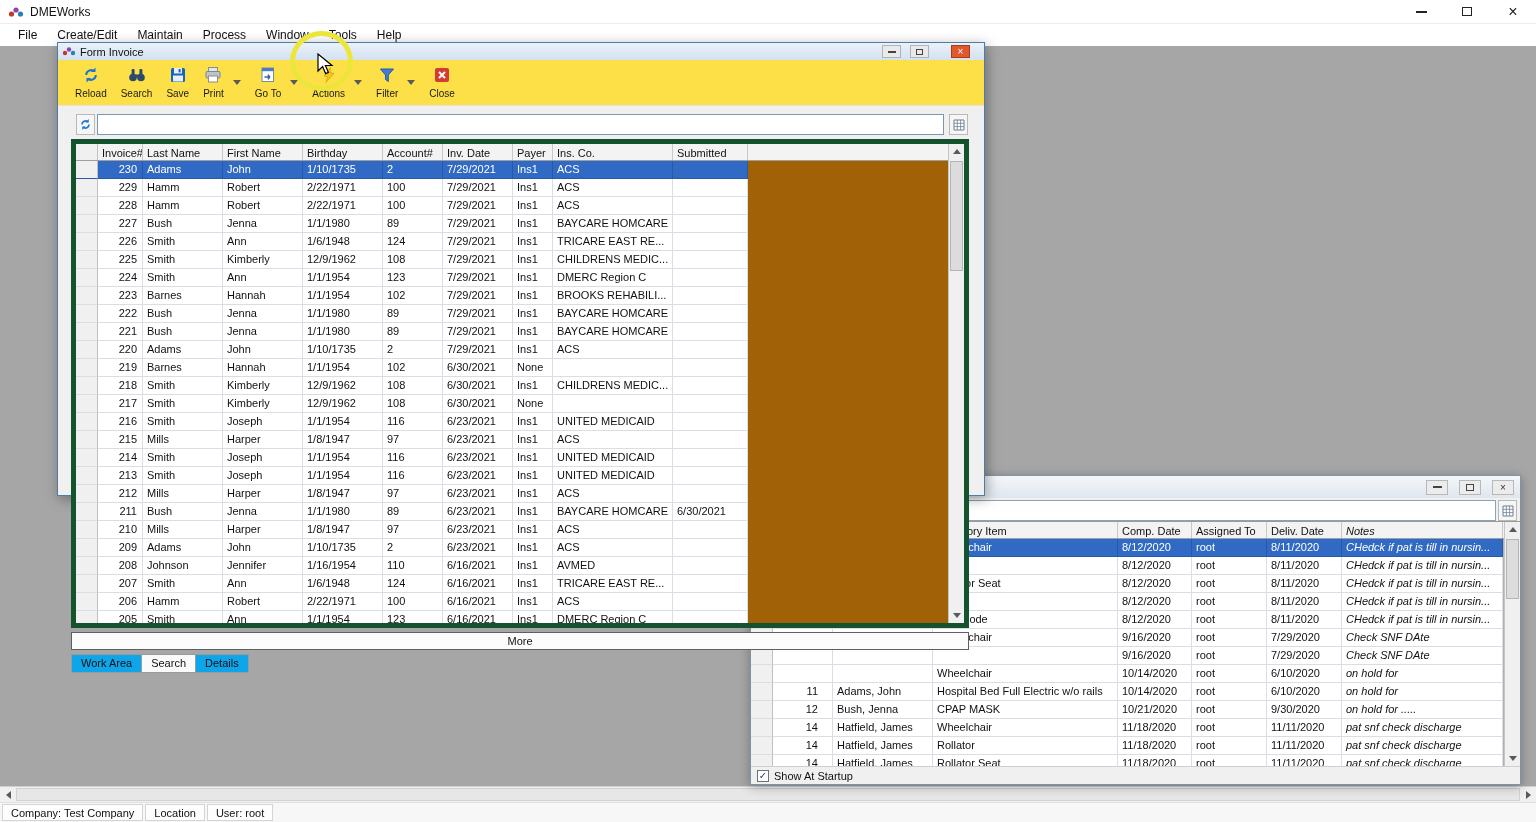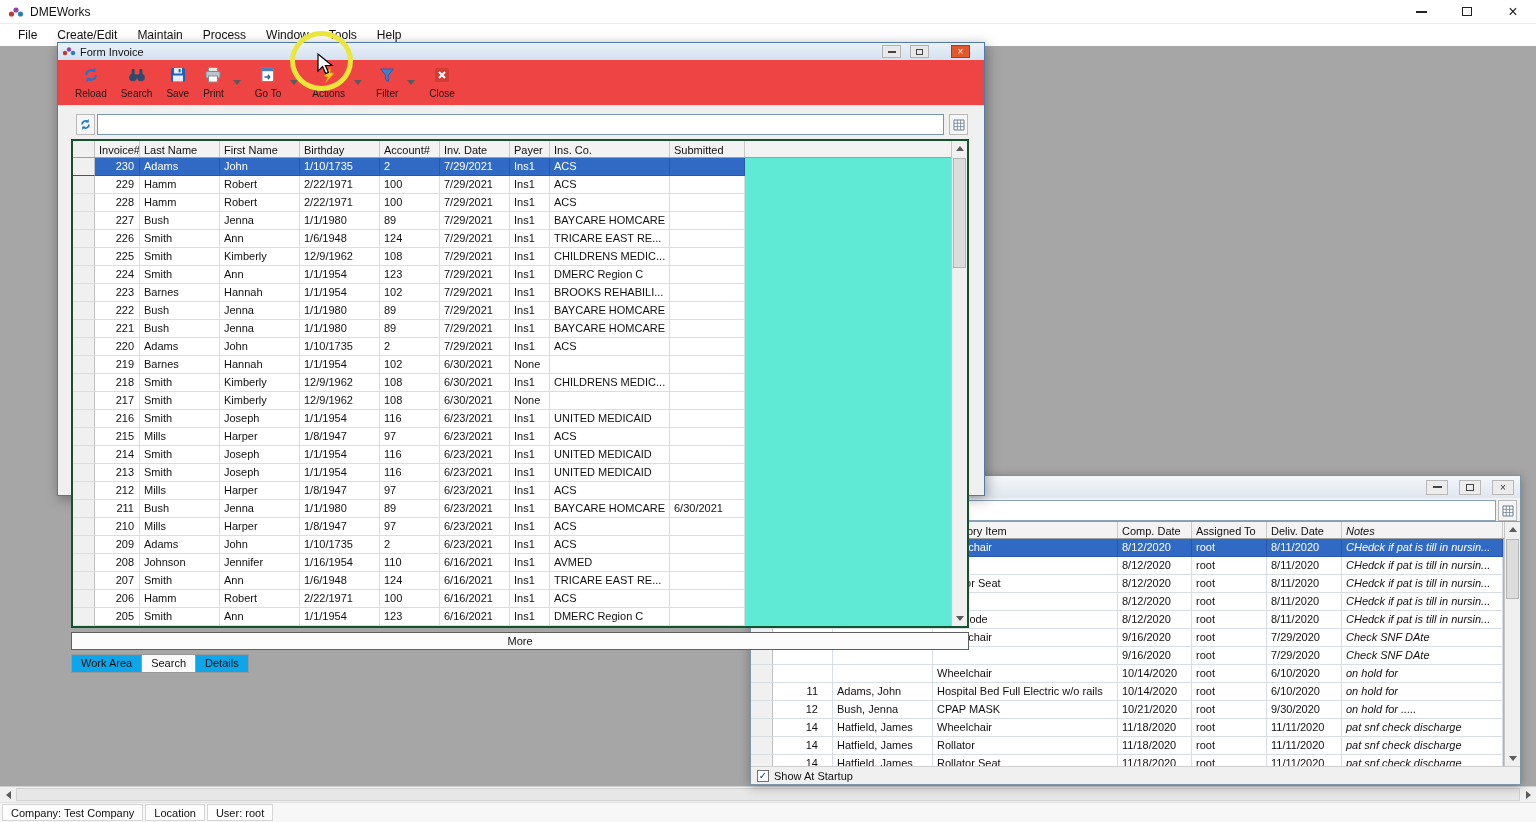--- a/index.html
+++ b/index.html
@@ -68,35 +68,35 @@
   .fi-titlebar { height:17px; background:linear-gradient(#eaf1f9,#d3e1f0); display:flex;
     align-items:center; padding-left:4px; gap:4px; font-size:11px; }
   .fi-controls { margin-left:auto; display:flex; align-items:center; padding-right:14px; }
   .fi-btn { width:19px; height:13px; background:#e9e9e9; border:1px solid #b2b2b2;
     display:flex; align-items:center; justify-content:center; font-size:9px; color:#444; }
   .fi-btn.min { margin-right:9px; } .fi-btn.max { margin-right:22px; }
   .fi-btn.close { background:#e2572b; border-color:#a53e14; color:#fff; font-size:10px; }
   .fi-btn .minbar { width:8px; height:2px; background:#444; }
   .fi-btn .maxbox { width:7px; height:6px; border:1px solid #444; }
 
-  .fi-toolbar { height:46px; background:#ef4444; border-bottom:1px solid #e3e3e3;
+  .fi-toolbar { height:46px; background:#fde047; border-bottom:1px solid #e3e3e3;
     display:flex; align-items:center; padding-left:10px; }
   .tbtn { display:flex; flex-direction:column; align-items:center; justify-content:center;
     height:42px; padding:0 7px; gap:2px; font-size:10px; color:#1a1a1a; }
   .tdrop { width:12px; height:42px; display:flex; align-items:center; justify-content:center; margin-right:5px; }
 
   .fi-refresh { position:absolute; left:18px; top:71px; width:19px; height:21px; background:#f6f6f6;
     border:1px solid #b9b9b9; display:flex; align-items:center; justify-content:center; }
   .fi-input { position:absolute; left:39px; top:71px; width:847px; height:21px;
     border:1px solid #7a98b4; background:#fff; font:11px "Liberation Sans",sans-serif; padding:0 4px; outline:none; }
   .fi-gridbtn { position:absolute; left:891px; top:71px; width:19px; height:21px; background:#f6f6f6;
     border:1px solid #b9b9b9; display:flex; align-items:center; justify-content:center; }
 
   .fi-gridblock { position:absolute; left:13px; top:96px; width:898px; height:489px;
-    border:2px solid #14532d; background:#5eead4; overflow:hidden; }
+    border:5px solid #14532d; background:#a16207; overflow:hidden; }
   .fi-more { position:absolute; left:13px; top:589px; width:898px; height:18px; border:1px solid #5f5f5f;
     background:#fcfcfc; text-align:center; font-size:11px; line-height:16px; }
   .fi-tabs { position:absolute; left:13px; top:611px; display:flex; font-size:11px; }
   .tab { padding:2px 9px 3px; border:1px solid #9a9a9a; border-left:none; background:#0ea5e9; }
   .tab:first-child { border-left:1px solid #9a9a9a; }
   .tab.active { background:#fafafa; }
 
   
   .status-window { position:absolute; left:750px; top:475px; width:771px; height:310px;
     background:#f0f0f0; border:1px solid #7a96ad; z-index:5; box-shadow:0 2px 10px rgba(0,0,0,.3); }

